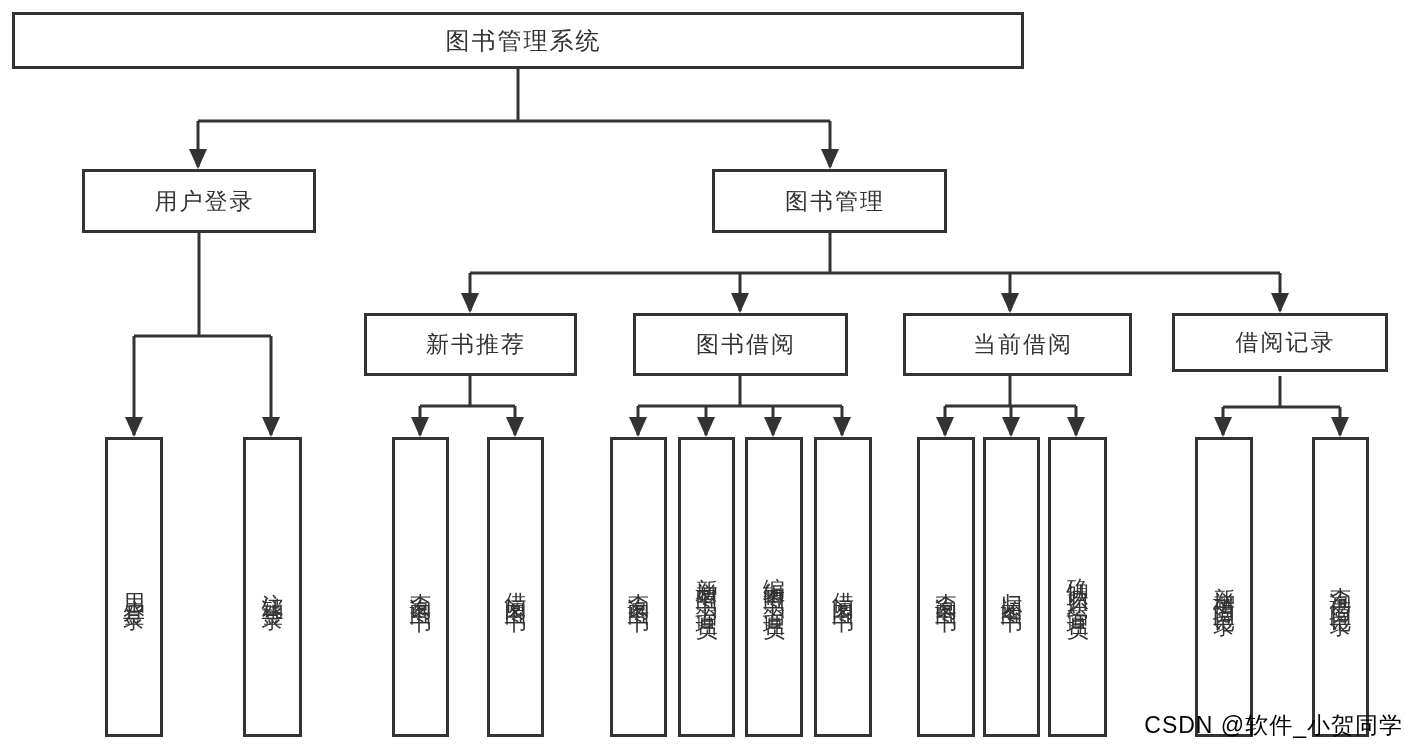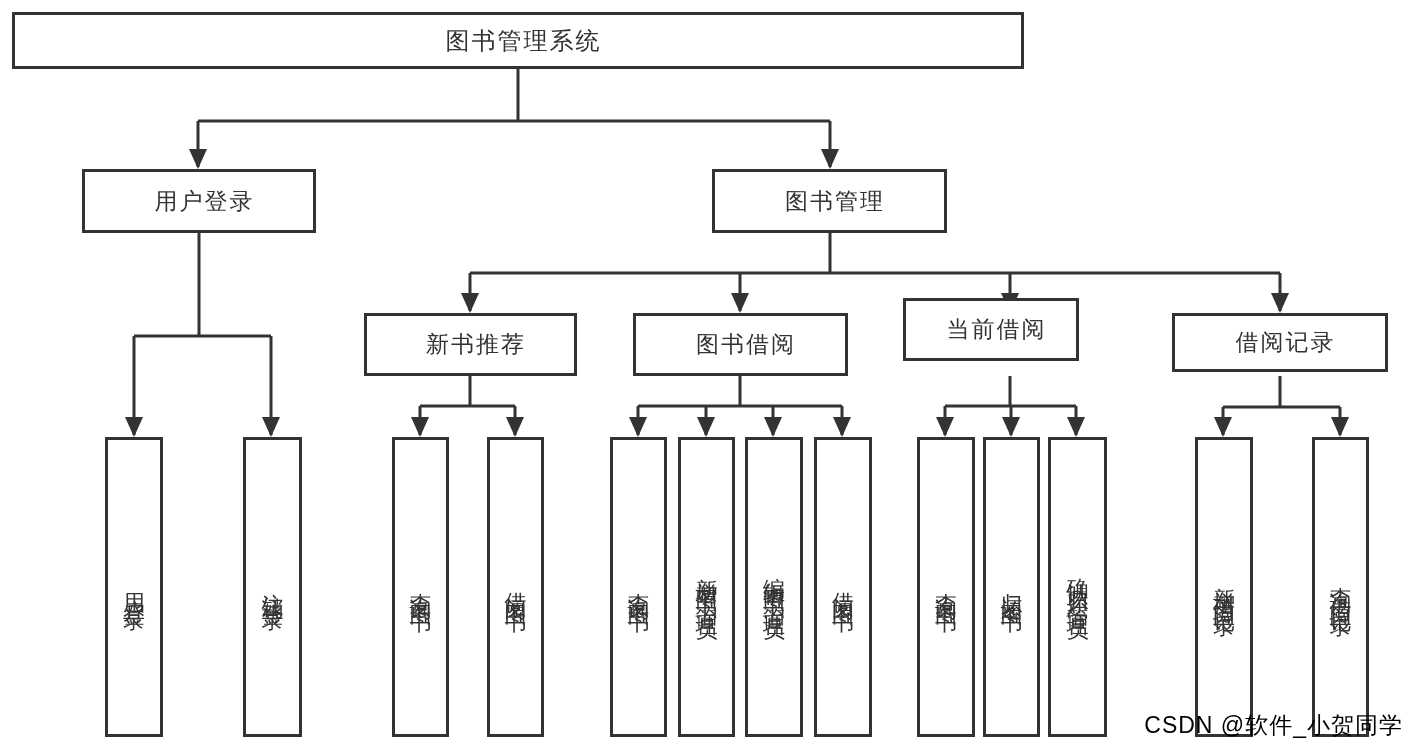--- a/index.html
+++ b/index.html
@@ -96,21 +96,21 @@
     </g>
   </svg>
 
   <div class="node h-node root-node" style="left:12px; top:12px; width:1012px; height:57px;">图书管理系统</div>
 
   <div class="node h-node" style="left:82px; top:169px; width:234px; height:64px;">用户登录</div>
   <div class="node h-node" style="left:364px; top:313px; width:213px; height:63px;">新书推荐</div>
 
   <div class="node h-node" style="left:712px; top:169px; width:235px; height:64px;">图书管理</div>
   <div class="node h-node" style="left:633px; top:313px; width:215px; height:63px;">图书借阅</div>
-  <div class="node h-node" style="left:903px; top:298px; width:176px; height:63px;">当前借阅</div>
+  <div class="node h-node" style="left:903px; top:313px; width:229px; height:63px;">当前借阅</div>
   <div class="node h-node" style="left:1172px; top:313px; width:216px; height:59px;">借阅记录</div>
 
   <div class="node v-node" style="left:105px; top:437px; width:58px; height:300px;">用户登录</div>
   <div class="node v-node" style="left:243px; top:437px; width:59px; height:300px;">注销登录</div>
 
   <div class="node v-node" style="left:392px; top:437px; width:57px; height:300px;">查询图书</div>
   <div class="node v-node" style="left:487px; top:437px; width:57px; height:300px;">借阅图书</div>
 
   <div class="node v-node" style="left:610px; top:437px; width:57px; height:300px;">查询图书</div>
   <div class="node v-node" style="left:678px; top:437px; width:57px; height:300px;">新增图书（管理员）</div>

